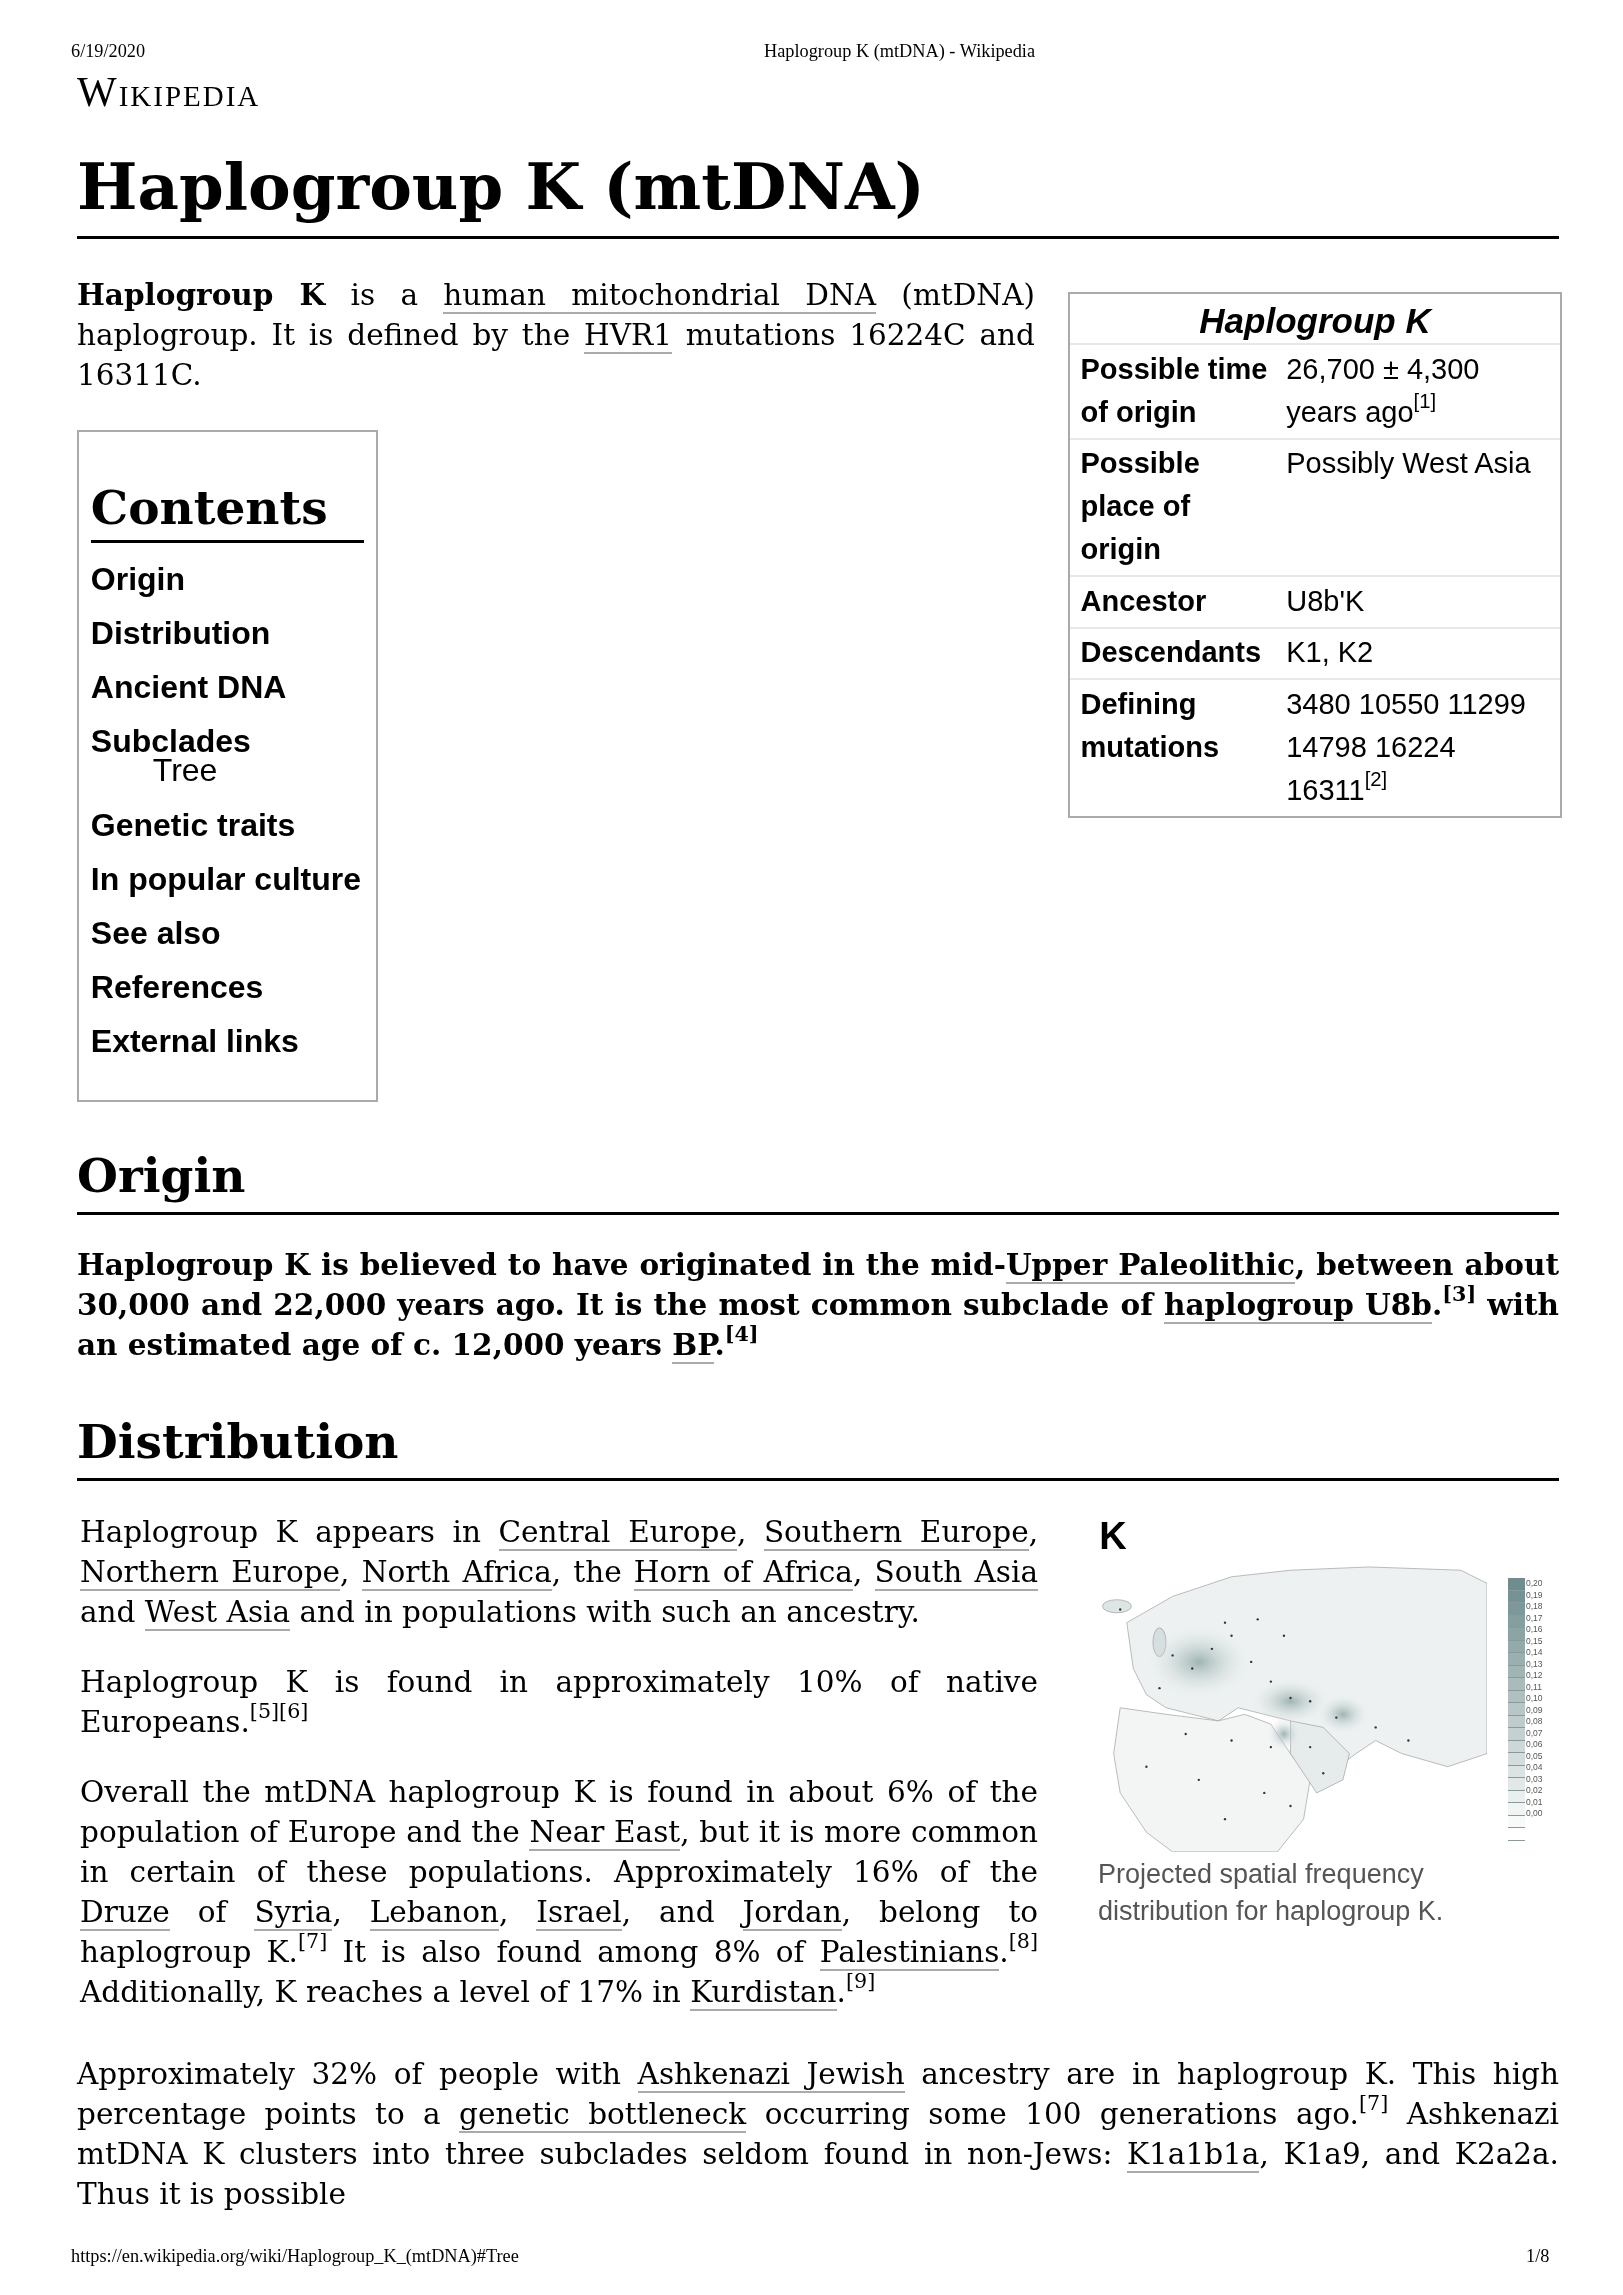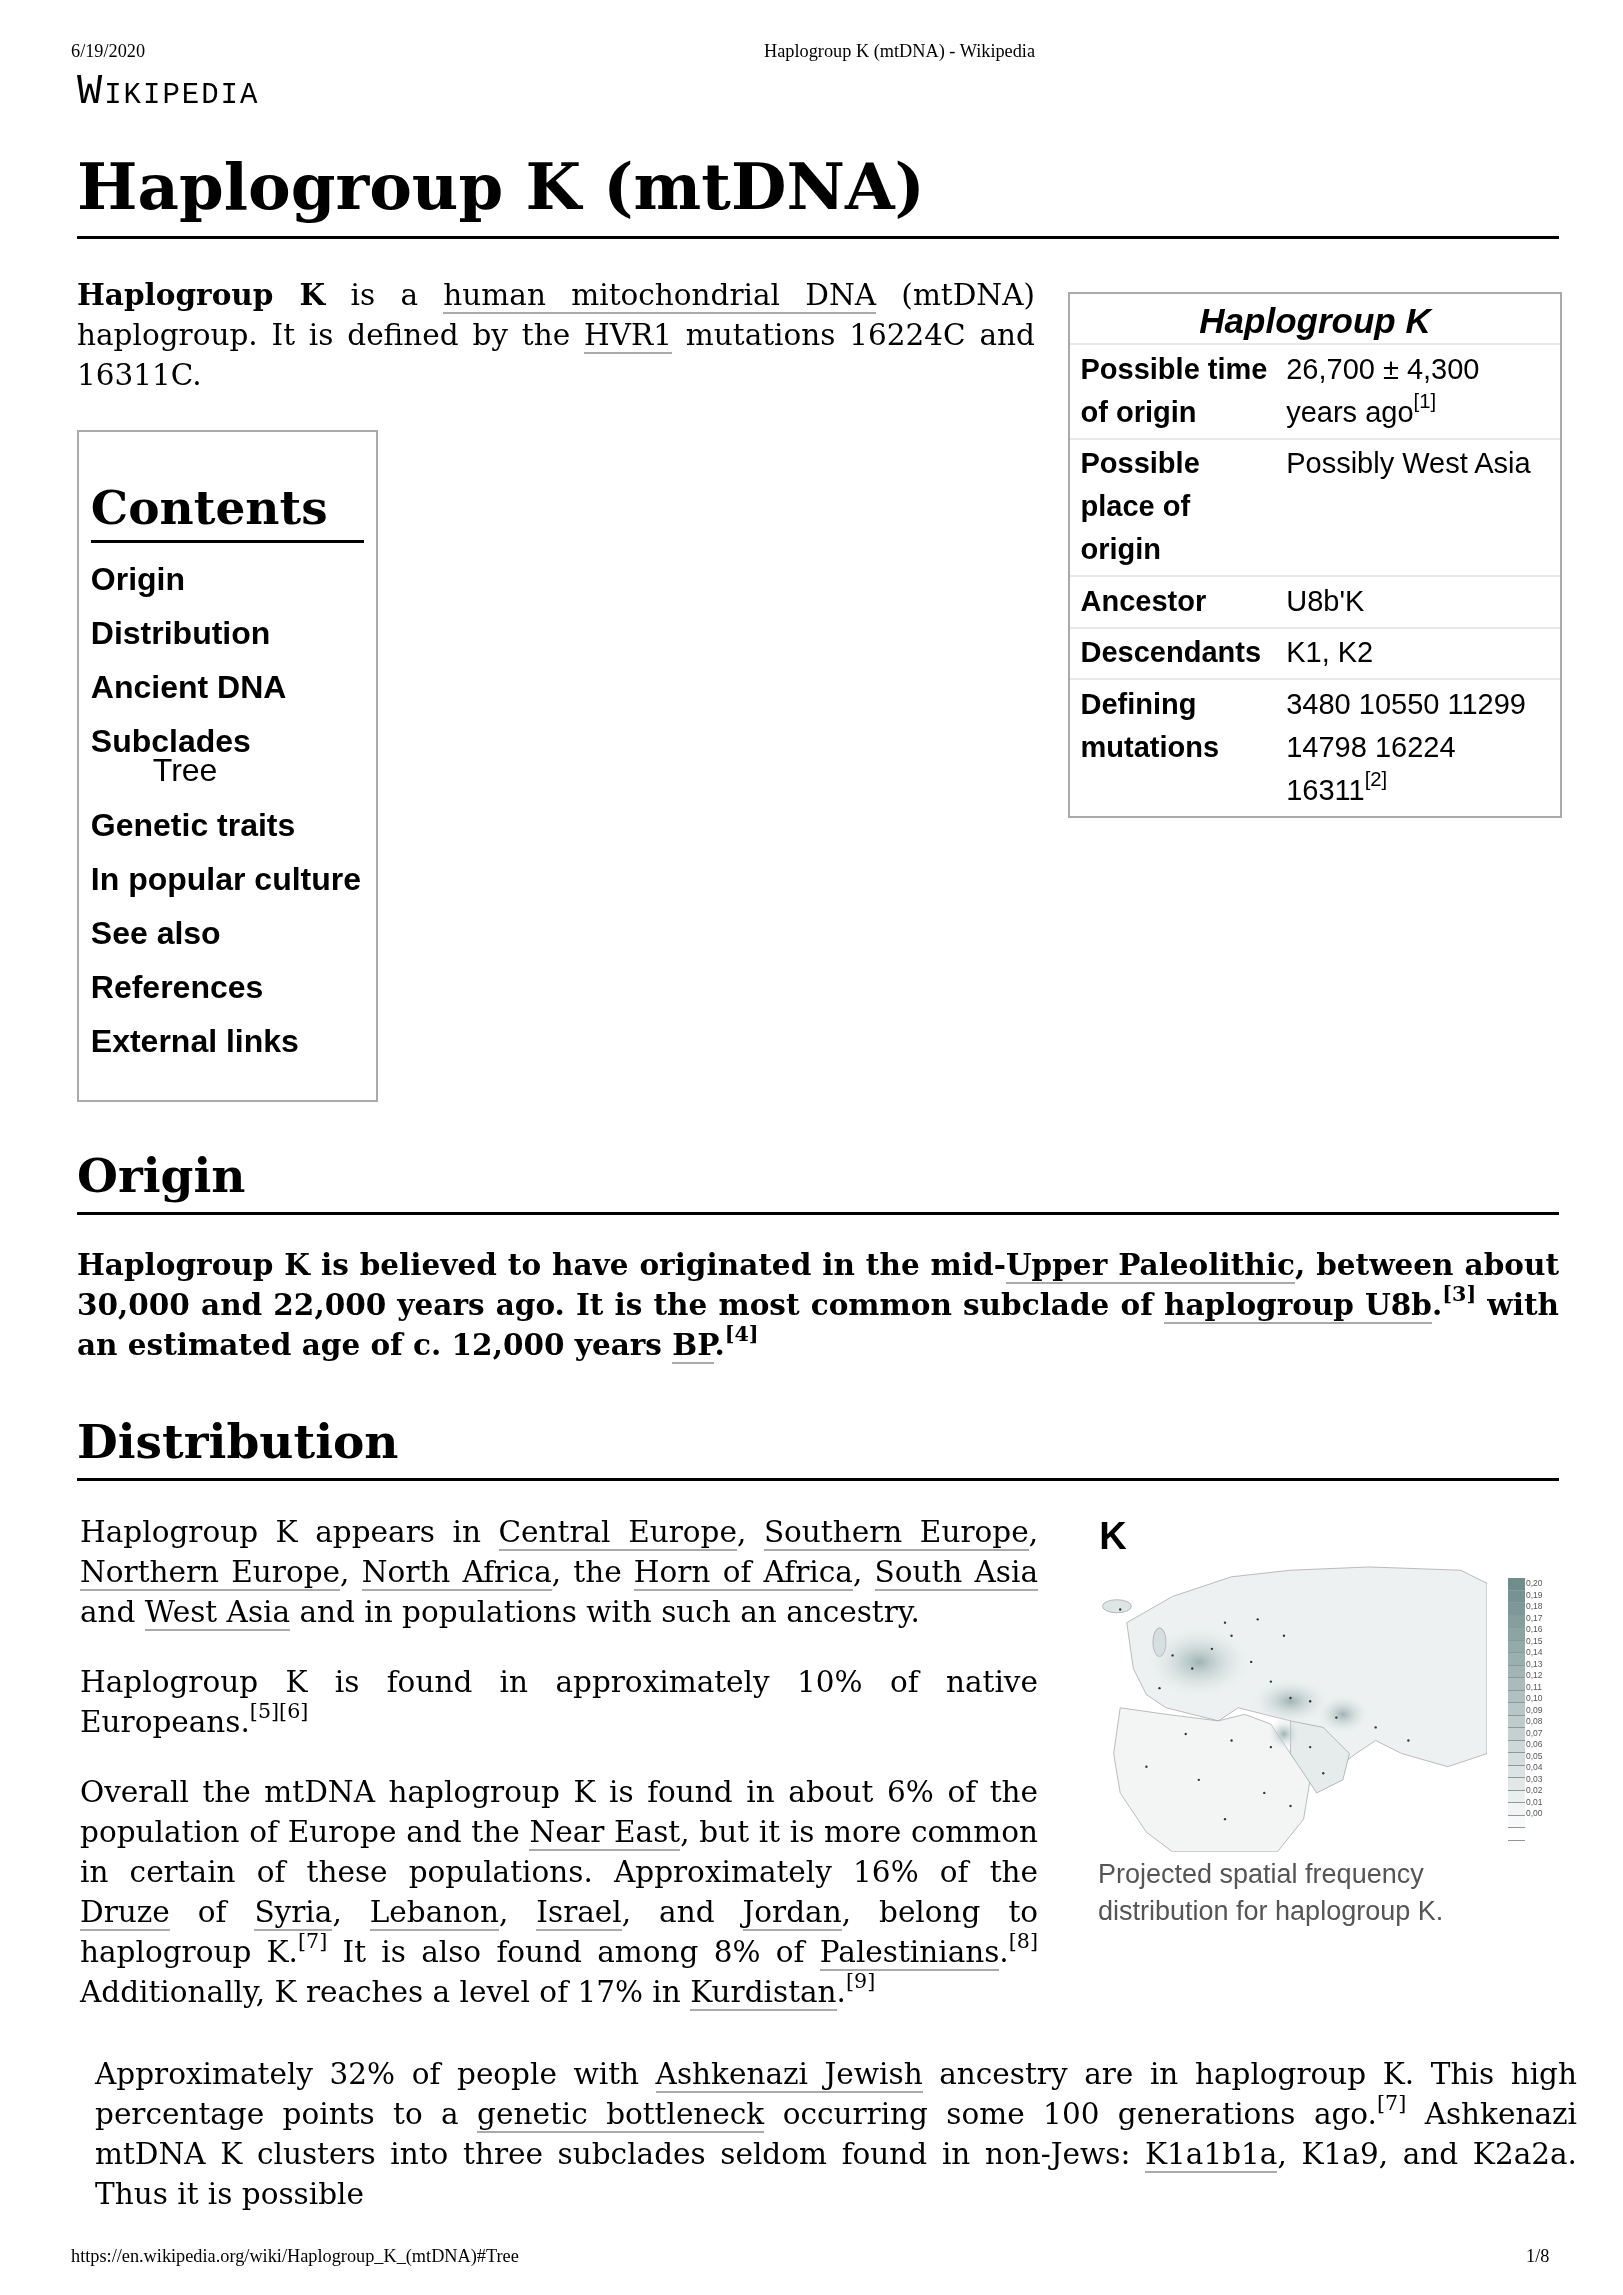--- a/index.html
+++ b/index.html
@@ -1,19 +1,19 @@
 <!DOCTYPE html>
 <html style="font-size:10.5px"><head>
 <meta charset="utf-8">
 <style>
   html, body { margin:0; padding:0; background:#fff; }
   body { width:1624px; height:2295px; position:relative; overflow:hidden; color:#000; font-family:"DejaVu Serif", serif; }
   .abs { position:absolute; }
   .print-hdr { font-family:"Liberation Serif", serif; font-size:18.3px; top:41px; }
-  .logo { left:77px; top:68px; font-family:Liberation Mono, monospace; font-size:42px; letter-spacing:2px; font-variant:small-caps; }
+  .logo { left:77px; top:68px; font-family:Liberation Serif, serif; font-size:42px; letter-spacing:2px; font-variant:small-caps; }
   .title { left:77px; top:144px; width:1482px; font-family:"DejaVu Serif", serif; font-weight:bold; font-size:64px; line-height:85px; border-bottom:3.9px solid #000; padding-bottom:6.6px; }
   .serif-text { font-family:"DejaVu Serif", serif; font-size:29.5px; line-height:40px; }
   .justify { text-align:justify; }
   a.lnk { color:#000; text-decoration:none; border-bottom:2.6px solid #aaa; }
   sup { font-size:0.7em; line-height:0; vertical-align:0.7em; }
   .intro { left:77px; top:275px; width:958px; }
   .toc { left:77px; top:430px; width:301px; height:672px; border:2px solid #aaa; box-sizing:border-box; padding:46px 11.8px 0 11.8px; font-family:"Liberation Sans", sans-serif; }
   .toc h2 { margin:0; font-family:"DejaVu Serif", serif; font-size:47px; font-weight:bold; line-height:59px; border-bottom:3.3px solid #000; padding-bottom:2.6px; }
   .toc ul { list-style:none; margin:9.2px 0 0 0; padding:0; }
   .toc li { font-size:32px; font-weight:bold; line-height:54px; }
@@ -21,21 +21,21 @@
   .infobox { left:1068px; top:292px; width:494px; border:2px solid #aaa; box-sizing:border-box; font-family:"Liberation Sans", sans-serif; }
   .infobox .cap { text-align:center; font-size:35px; font-weight:bold; font-style:italic; padding:6.6px 0 2.6px; border-bottom:2px solid #e8e8e8; }
   .infobox table { border-collapse:collapse; width:100%; }
   .infobox td { vertical-align:top; font-size:29px; line-height:43px; padding:2.6px 10.5px 3.9px 10.5px; border-top:2px solid #e8e8e8; }
   .infobox tr:first-child td { border-top:none; }
   .infobox td.k { font-weight:bold; width:190px; padding-right:5.2px; }
   .h2 { left:77px; width:1482px; font-family:"DejaVu Serif", serif; font-weight:bold; font-size:47px; line-height:66px; border-bottom:3.9px solid #000; padding-bottom:2.6px; }
   .origin-p { left:77px; top:1245px; width:1482px;font-weight:bold; }
   .dist-col { left:80px; top:1512px; width:958px; }
   .dist-col p { margin:0 0 30px 0; }
-  .full-p { left:95px; top:2054px; width:1482px; }
+  .full-p { left:77px; top:2054px; width:1482px; }
   .map { left:1094px; top:1515px; width:465px; height:341px; }
   .map .k { position:absolute; left:5.2px; top:0; font-family:"Liberation Sans", sans-serif; font-weight:bold; font-size:38px; }
   .map .land { position:absolute; left:0; top:42px; width:393px; height:295px; }
   .legend { position:absolute; left:414px; top:63px; width:17px; }
   .legend .sw { height:11.5px; border-bottom:0.7px solid #8a9a9a; }
   .legend-lbl { position:absolute; left:432px; top:63px; font-family:"Liberation Sans", sans-serif; font-size:8.5px; color:#555; line-height:11.5px; }
   .caption { left:1098px; top:1856px; width:459px; font-family:"Liberation Sans", sans-serif; font-size:27px; line-height:37px; color:#555; }
   .footer { font-family:"Liberation Serif", serif; font-size:18.3px; top:2246px; }
 </style>
 </head>

